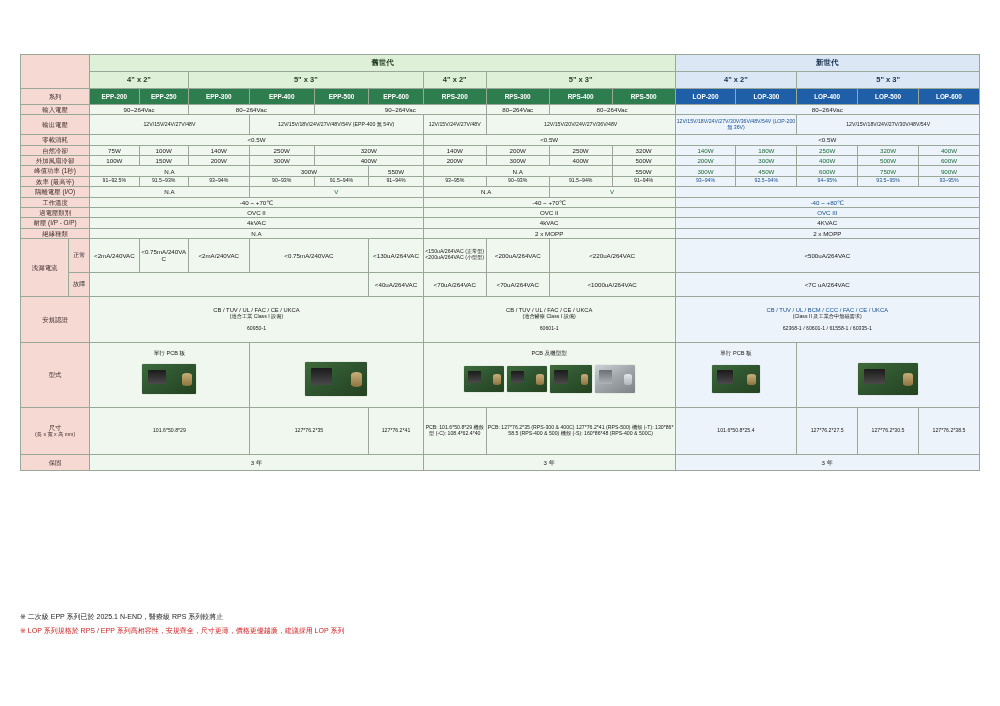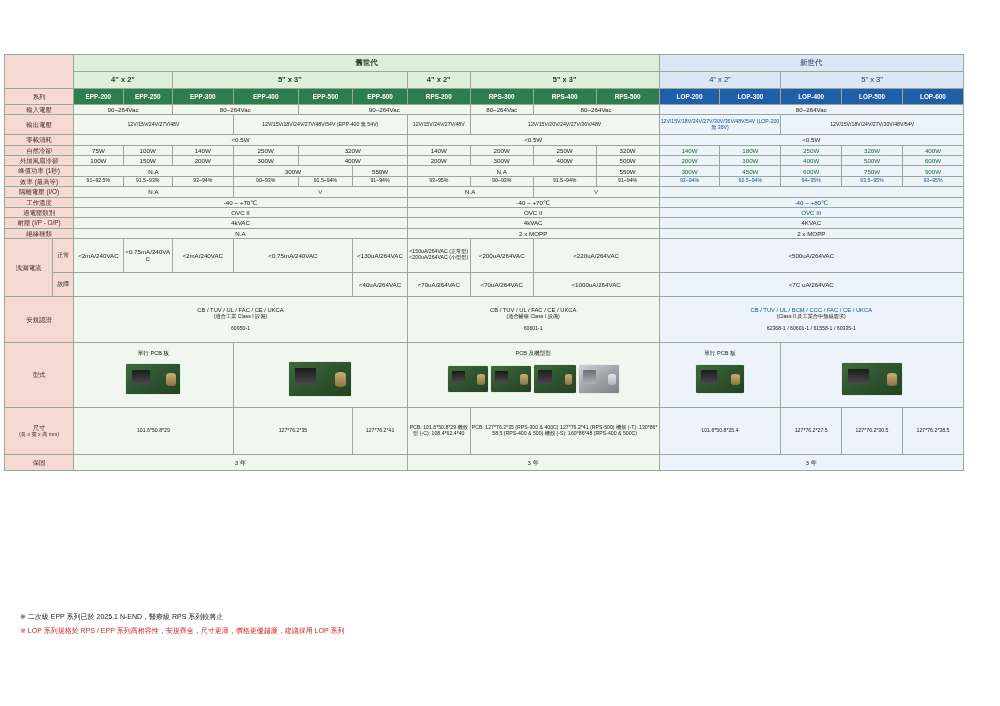--- a/index.html
+++ b/index.html
@@ -3,37 +3,37 @@
 <meta charset="utf-8">
 <style>
   html,body{margin:0;padding:0;background:#ffffff;}
   body{
     width:1000px;height:706px;overflow:hidden;
     font-family:"Liberation Sans","DejaVu Sans",sans-serif;
     color:#1a1a1a;
   }
   #sheet{position:relative;width:1000px;height:706px;}
   table.spec{
-    position:absolute;left:4px;top:54px;
+    position:absolute;left:20px;top:54px;
     border-collapse:collapse;
     table-layout:fixed;
     width:960px;
     font-size:6.2px;
     line-height:1.15;
   }
   table.spec td{
     border:0.6px solid #9aa89a;
     text-align:center;
     vertical-align:middle;
     padding:1px 1px;
     word-break:break-all;
   }
   
   .gen-old{background:#dff0d8;font-size:7.5px;font-weight:bold;color:#1f3b1f;height:14px;}
-  .gen-new{background:#dbe7f5;font-size:7.5px;font-weight:normal;color:#16314f;height:14px;}
+  .gen-new{background:#dbe7f5;font-size:7.5px;font-weight:bold;color:#16314f;height:14px;}
   .blank-corner{background:#f7d9d4;border-left:0.6px solid #9aa89a;}
   
   .rowlab{
     background:#f7d9d4;
     width:46px;
     font-size:6.4px;
     color:#3a2b28;
   }
   .subcol{background:#f7d9d4;width:20px;font-size:6px;}
   

